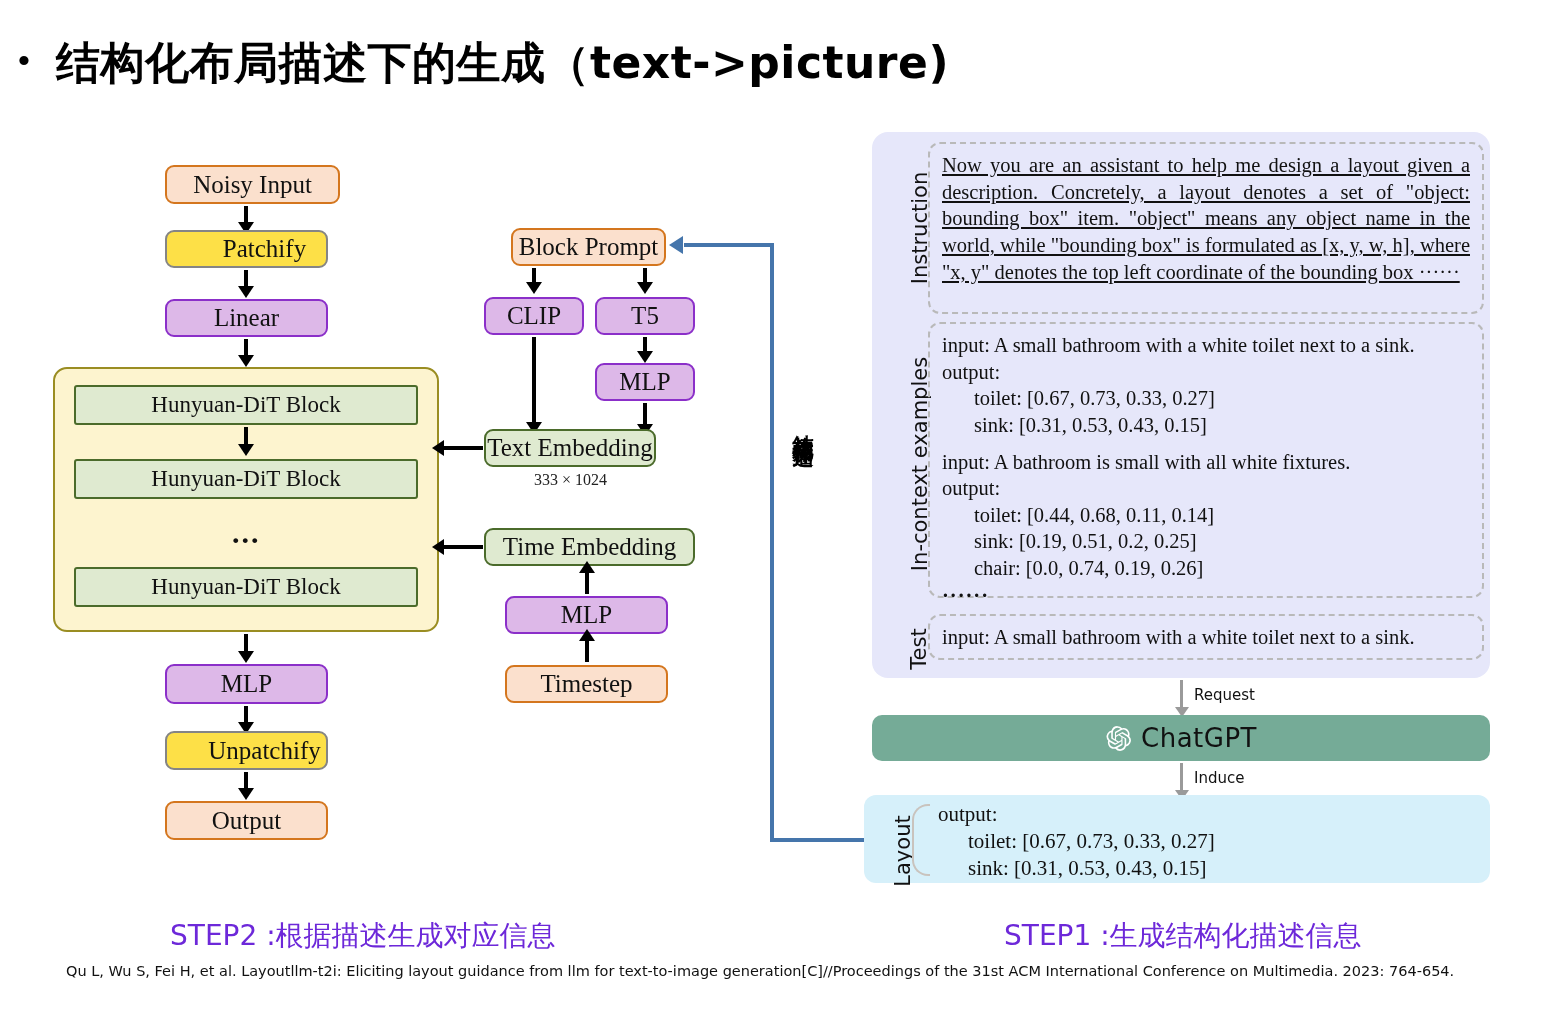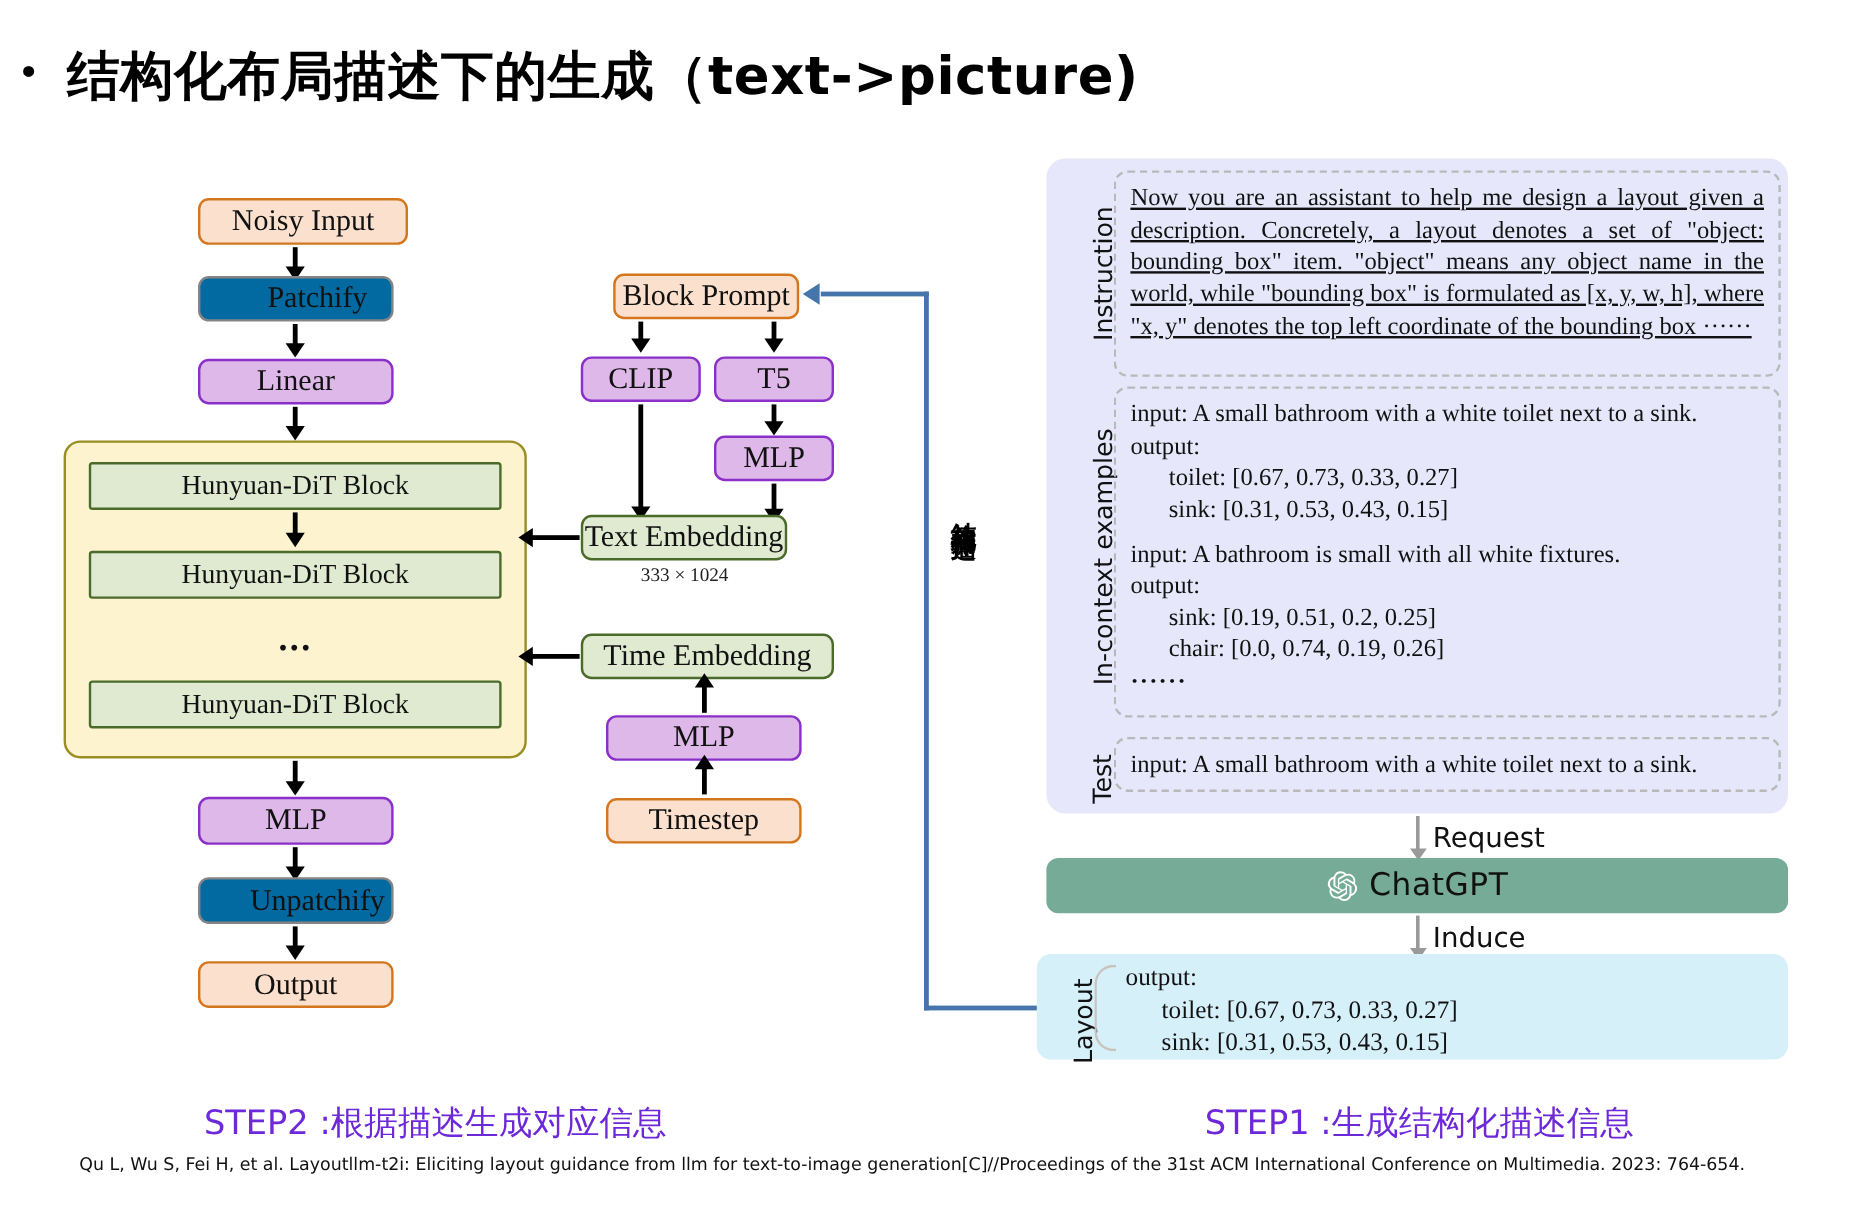--- a/index.html
+++ b/index.html
@@ -51,21 +51,21 @@
     align-items: center;
     justify-content: center;
     font-family: "Liberation Serif", serif;
     font-size: 25px;
     color: #111;
     border-width: 2px;
     border-style: solid;
     white-space: nowrap;
   }
   .c-orange { background: #fbe0cd; border-color: #d4761e; }
-  .c-gray   { background: #0369a1; border-color: #858585; padding-left: 36px; }
+  .c-gray   { background: #fde047; border-color: #858585; padding-left: 36px; }
   .c-purple { background: #ddb8e8; border-color: #8b2fc9; }
   .c-green  { background: #dfead0; border-color: #4b6b2b; }
   .c-greenbox { background: #dfead0; border-color: #4b6b2b; border-radius: 3px; }
 
   
   #dit-container {
     position: absolute;
     box-sizing: border-box;
     background: #fdf4cf;
     border: 2px solid #9a8d22;
@@ -217,21 +217,21 @@
     bottom: -9px;
     transform: translateX(-50%);
     width: 0; height: 0;
     border-left: 7px solid transparent;
     border-right: 7px solid transparent;
     border-top: 10px solid #9a9a9a;
   }
   .garrow-label {
     position: absolute;
     font-family: "DejaVu Sans", sans-serif;
-    font-size: 23px;
+    font-size: 15px;
     color: #111;
     white-space: nowrap;
   }
 
   
   #layout-block {
     position: absolute;
     box-sizing: border-box;
     background: #d6f0fa;
     border-radius: 12px;
@@ -358,20 +358,21 @@
 
   <div class="side-label" style="left:790px; top:452px; width:260px;">In-context examples</div>
   <div class="dashed-card" style="left:928px; top:322px; width:556px; height:276px;">
     <div class="ic-line">input: A small bathroom with a white toilet next to a sink.</div>
     <div class="ic-line">output:</div>
     <div class="ic-line ic-indent">toilet: [0.67, 0.73, 0.33, 0.27]</div>
     <div class="ic-line ic-indent">sink: [0.31, 0.53, 0.43, 0.15]</div>
     <div class="ic-gap"></div>
     <div class="ic-line">input: A bathroom is small with all white fixtures.</div>
     <div class="ic-line">output:</div>
+    <div class="ic-line ic-indent">toilet: [0.44, 0.68, 0.11, 0.14]</div>
     <div class="ic-line ic-indent">sink: [0.19, 0.51, 0.2, 0.25]</div>
     <div class="ic-line ic-indent">chair: [0.0, 0.74, 0.19, 0.26]</div>
     <div class="ic-line" style="font-weight:bold; letter-spacing:1px;">······</div>
   </div>
 
   <div class="side-label" style="left:869px; top:637px; width:100px;">Test</div>
   <div class="dashed-card" style="left:928px; top:614px; width:556px; height:46px; display:flex; align-items:center;">input: A small bathroom with a white toilet next to a sink.</div>
 
   <div class="garrow" style="left:1180px; top:680px; height:28px;"></div>
   <div class="garrow-label" style="left:1194px; top:686px;">Request</div>

